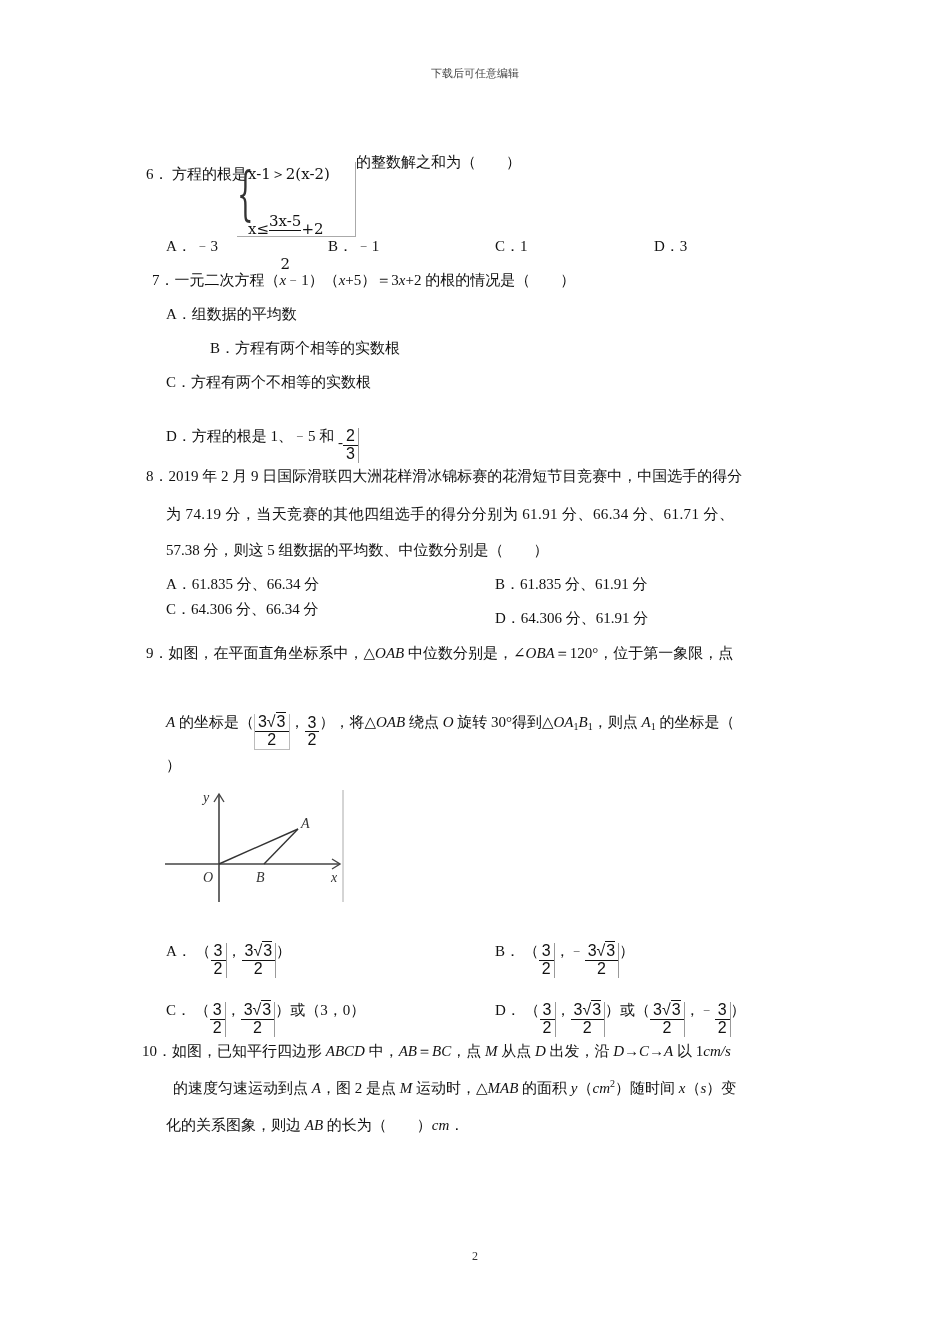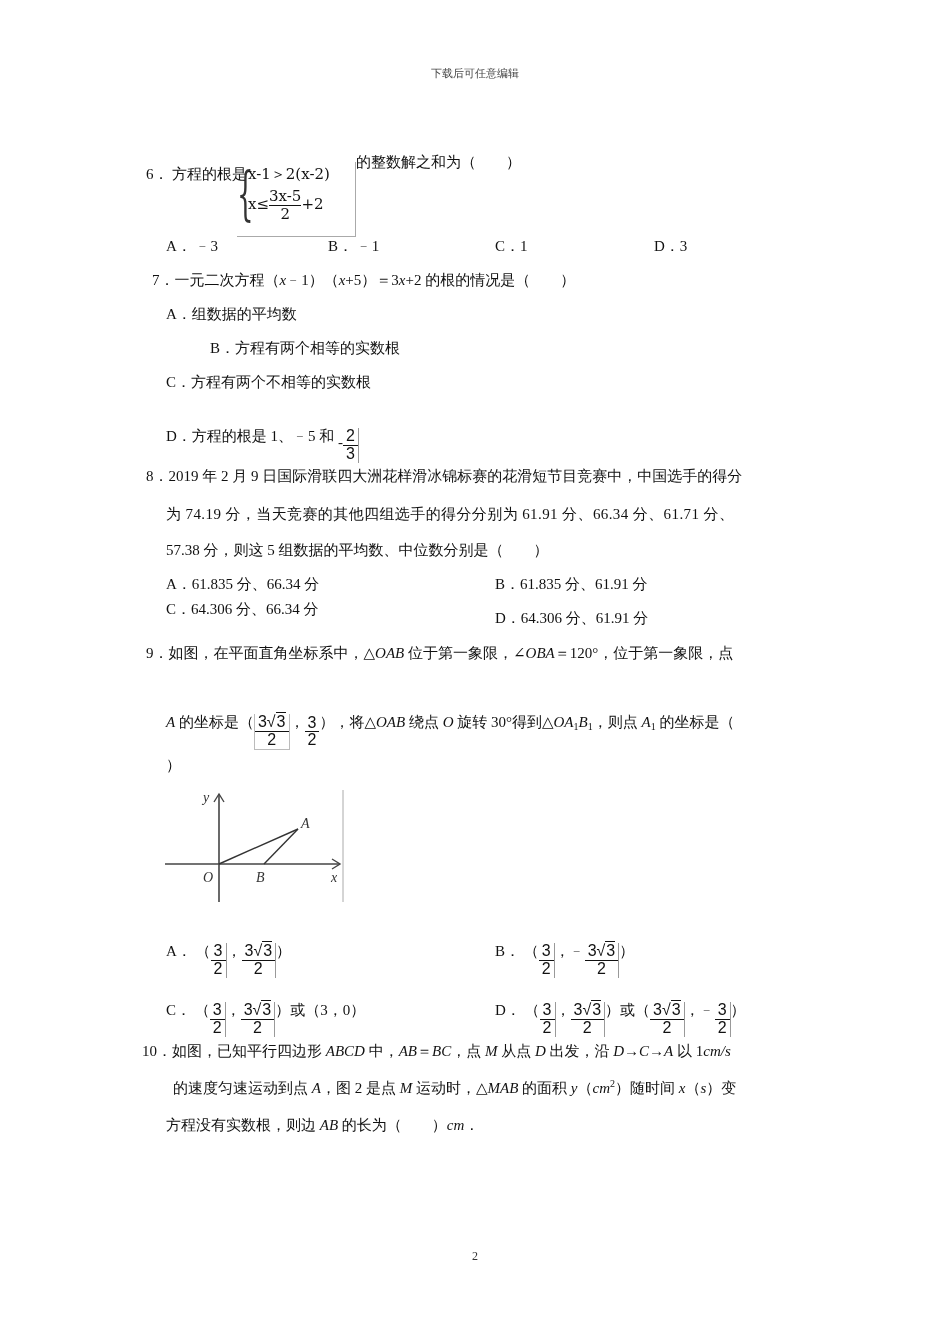--- a/index.html
+++ b/index.html
@@ -18,21 +18,21 @@
   .frac.boxed { border-right:1px solid #999; }
   .frac.boxed2 { border:1px solid #bbb; border-top:none; border-left:1px solid #bbb; }
   .sqrt { display:inline-block; }
   .sqrt .rad { border-top:1px solid #111; padding-left:1px; }
   
   .eqsys { left:237px; top:162px; width:118px; height:74px; border-right:1px solid #aaa; border-bottom:1px solid #aaa; font-family:"DejaVu Serif", serif; font-size:15px; }
   .eqsys .brace { position:absolute; left:0; top:2px; font-size:58px; line-height:60px; transform:scaleX(0.45); transform-origin:left; color:#333; }
   .eqsys .l1 { position:absolute; left:11px; top:3px; }
   .eqsys .l2 { position:absolute; left:11px; top:26px; }
   .eqsys .f { display:inline-block; text-align:center; vertical-align:middle; line-height:1.1; }
-  .eqsys .f span { display:block; }
+  .eqsys .f span { display:block;margin-top:25px; }
   .eqsys .f .n { border-bottom:1px solid #111; }
   .graph { left:165px; top:790px; width:180px; height:112px; }
 </style>
 </head>
 <body>
 
 <div class="abs header" data-name="page-header">下载后可任意编辑</div>
 
 <div data-name="question-6">
   <span class="abs" style="left:146px;top:165px;" data-name="question-number">6．</span>
@@ -69,21 +69,21 @@
   <div class="abs" style="left:166px;top:505px;letter-spacing:0.4px;" data-name="question-stem-line-2">为 74.19 分，当天竞赛的其他四组选手的得分分别为 61.91 分、66.34 分、61.71 分、</div>
   <div class="abs" style="left:166px;top:541px;" data-name="question-stem-line-3">57.38 分，则这 5 组数据的平均数、中位数分别是（　　）</div>
   <div class="abs" style="left:166px;top:575px;" data-name="option-a"><span data-name="option-label">A．</span><span data-name="option-text">61.835 分、66.34 分</span></div>
   <div class="abs" style="left:495px;top:575px;" data-name="option-b"><span data-name="option-label">B．</span><span data-name="option-text">61.835 分、61.91 分</span></div>
   <div class="abs" style="left:166px;top:600px;" data-name="option-c"><span data-name="option-label">C．</span><span data-name="option-text">64.306 分、66.34 分</span></div>
   <div class="abs" style="left:495px;top:609px;" data-name="option-d"><span data-name="option-label">D．</span><span data-name="option-text">64.306 分、61.91 分</span></div>
 </div>
 
 <div data-name="question-9">
   <div class="abs" style="left:146px;top:644px;" data-name="question-stem-line-1">
-    <span data-name="question-number">9．</span><span data-name="stem-part">如图，在平面直角坐标系中，△</span><i class="v" data-name="triangle-name">OAB</i><span data-name="stem-part"> 位于第一象限，∠</span><i class="v" data-name="angle-name">OBA</i><span data-name="stem-part">＝120°，位于第一象限，点</span>
+    <span data-name="question-number">9．</span><span data-name="stem-part">如图，在平面直角坐标系中，△</span><i class="v" data-name="triangle-name">OAB</i><span data-name="stem-part"> 中位数分别是，∠</span><i class="v" data-name="angle-name">OBA</i><span data-name="stem-part">＝120°，位于第一象限，点</span>
   </div>
   <div class="abs" style="left:166px;top:706px;" data-name="question-stem-line-2">
     <i class="v" data-name="point-name">A</i><span data-name="stem-part"> 的坐标是（</span><span class="frac boxed2" data-name="fraction-x"><span class="num" data-name="fraction-numerator"><span data-name="coefficient">3</span><span class="sqrt" data-name="sqrt-icon">√<span class="rad" data-name="radicand">3</span></span></span><span class="den" data-name="fraction-denominator">2</span></span><span data-name="comma">，</span><span class="frac" data-name="fraction-y"><span class="num" data-name="fraction-numerator">3</span><span class="den" data-name="fraction-denominator">2</span></span><span data-name="stem-part">），将△</span><i class="v" data-name="triangle-name">OAB</i><span data-name="stem-part"> 绕点 </span><i class="v" data-name="point-name">O</i><span data-name="stem-part"> 旋转 30°得到△</span><i class="v" data-name="triangle-name">OA</i><sub data-name="subscript">1</sub><i class="v" data-name="point-name">B</i><sub data-name="subscript">1</sub><span data-name="stem-part">，则点 </span><i class="v" data-name="point-name">A</i><sub data-name="subscript">1</sub><span data-name="stem-part"> 的坐标是（</span>
   </div>
   <div class="abs" style="left:166px;top:756px;" data-name="question-stem-line-3">）</div>
 
   <div class="abs graph" data-name="coordinate-figure">
     <svg width="180" height="112" viewBox="0 0 180 112" data-name="triangle-diagram-icon">
       <line x1="178" y1="0" x2="178" y2="112" stroke="#aaa" stroke-width="1"></line>
       <line x1="0" y1="74" x2="175" y2="74" stroke="#444" stroke-width="1.6"></line>
@@ -143,21 +143,21 @@
   <div class="abs" style="left:166px;top:1080px;" data-name="spacer-15"></div>
   <div class="abs" style="left:166px;top:1080px;" data-name="spacer-16"></div>
   <div class="abs" style="left:166px;top:1080px;" data-name="spacer-17"></div>
   <div class="abs" style="left:166px;top:1080px;" data-name="spacer-18"></div>
   <div class="abs" style="left:166px;top:1080px;" data-name="spacer-19"></div>
   <div class="abs" style="left:166px;top:1080px;" data-name="spacer-20"></div>
   <div class="abs" style="left:166px;top:1107px;" data-name="question-stem-line-2b">
     <span data-name="stem-part">的速度匀速运动到点 </span><i class="v" data-name="point-name">A</i><span data-name="stem-part">，图 2 是点 </span><i class="v" data-name="point-name">M</i><span data-name="stem-part"> 运动时，△</span><i class="v" data-name="triangle-name">MAB</i><span data-name="stem-part"> 的面积 </span><i class="v" data-name="variable-y">y</i><span data-name="stem-part">（</span><i class="v" data-name="unit-text">cm</i><sup data-name="superscript">2</sup><span data-name="stem-part">）随时间 </span><i class="v" data-name="variable-x">x</i><span data-name="stem-part">（</span><i class="v" data-name="unit-text">s</i><span data-name="stem-part">）变</span>
   </div>
   <div class="abs" style="left:166px;top:1116px;" data-name="question-stem-line-3">
-    <span data-name="stem-part">方程没有实数根，则边 </span><i class="v" data-name="segment-name">AB</i><span data-name="stem-part"> 的长为（　　）</span><i class="v" data-name="unit-text">cm</i><span data-name="stem-part">．</span>
+    <span data-name="stem-part">化的关系图象，则边 </span><i class="v" data-name="segment-name">AB</i><span data-name="stem-part"> 的长为（　　）</span><i class="v" data-name="unit-text">cm</i><span data-name="stem-part">．</span>
   </div>
 </div>
 
 <div class="abs footer" data-name="page-number">2</div>
 
 <style>
   
   [data-name="question-stem-line-2b"] { top:1078px !important;margin-left:7px; }
   [data-name="question-10"] [data-name="question-stem-line-1"] { top:1042px !important; }
 </style>

